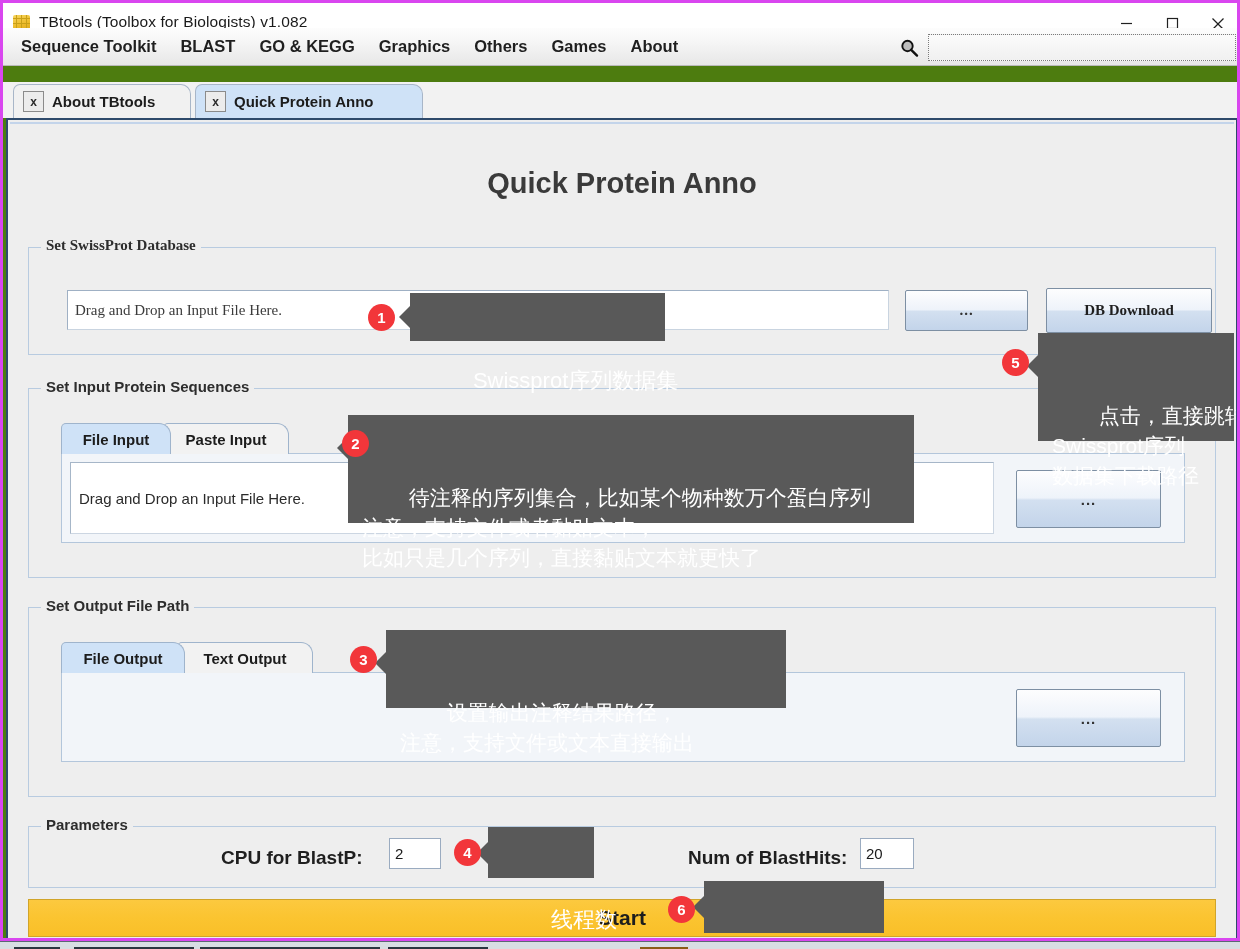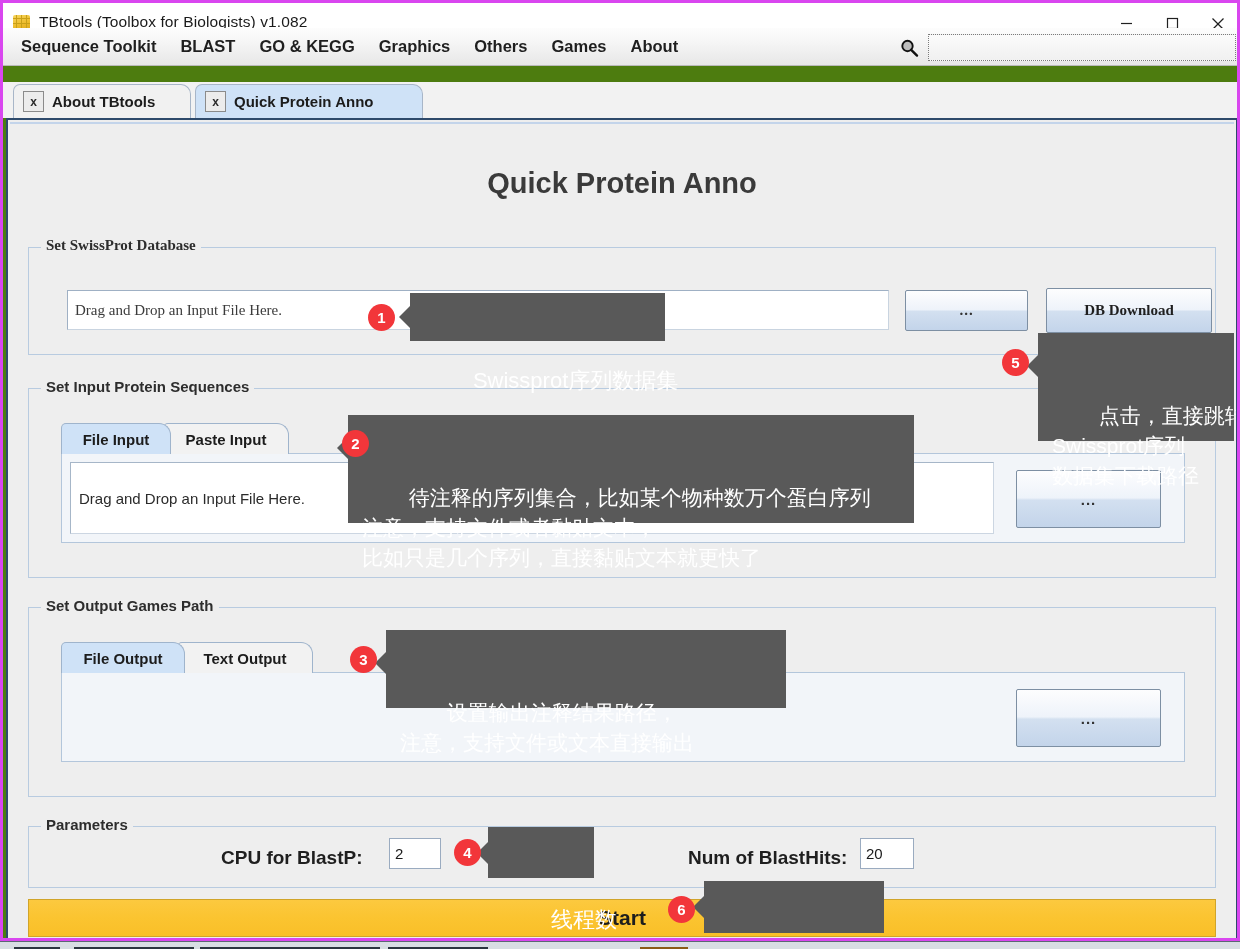--- a/index.html
+++ b/index.html
@@ -359,21 +359,21 @@
           <div class="stab unsel" style="left:102px; width:126px;">Paste Input</div>
         </div>
 
         <div class="pane" style="left:32px; top:64px; width:1124px; height:90px;">
           <div class="pane-field" style="right:190px;">Drag and Drop an Input File Here.</div>
           <div class="btn dots" style="left:954px; top:16px; width:145px; height:58px;">...</div>
         </div>
       </div>
 
       <div class="group g-out">
-        <div class="group-title">Set Output Games Path</div>
+        <div class="group-title">Set Output File Path</div>
 
         <div class="subtabs" style="left:32px; top:34px; width:250px; height:31px;">
           <div class="stab sel" style="left:0; width:124px;">File Output</div>
           <div class="stab unsel" style="left:116px; width:136px;">Text Output</div>
         </div>
 
         <div class="pane" style="left:32px; top:64px; width:1124px; height:90px;">
           <div class="btn dots" style="left:954px; top:16px; width:145px; height:58px;">...</div>
         </div>
       </div>

